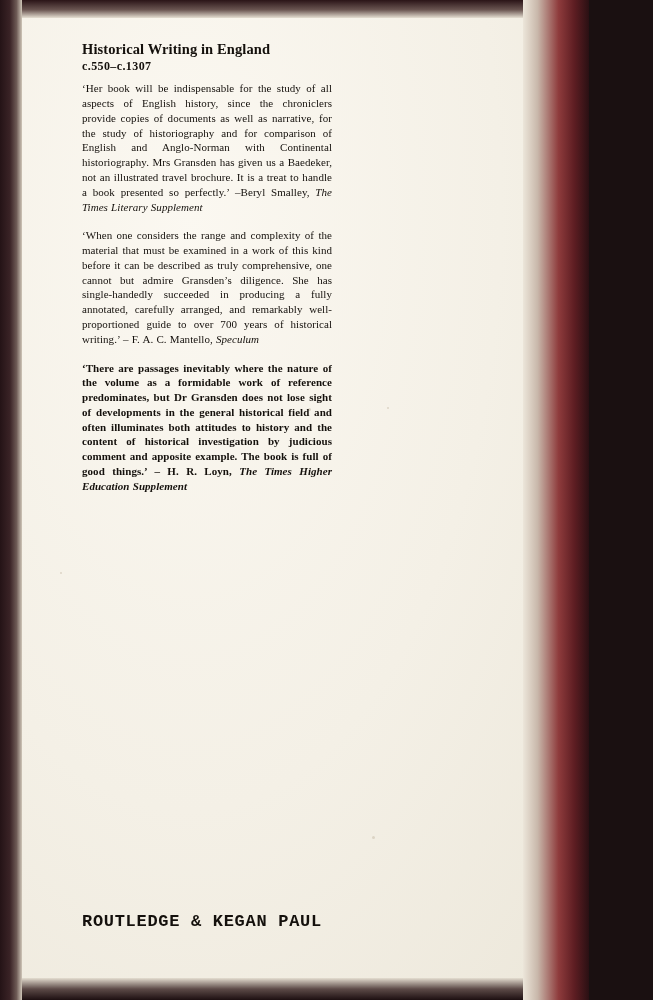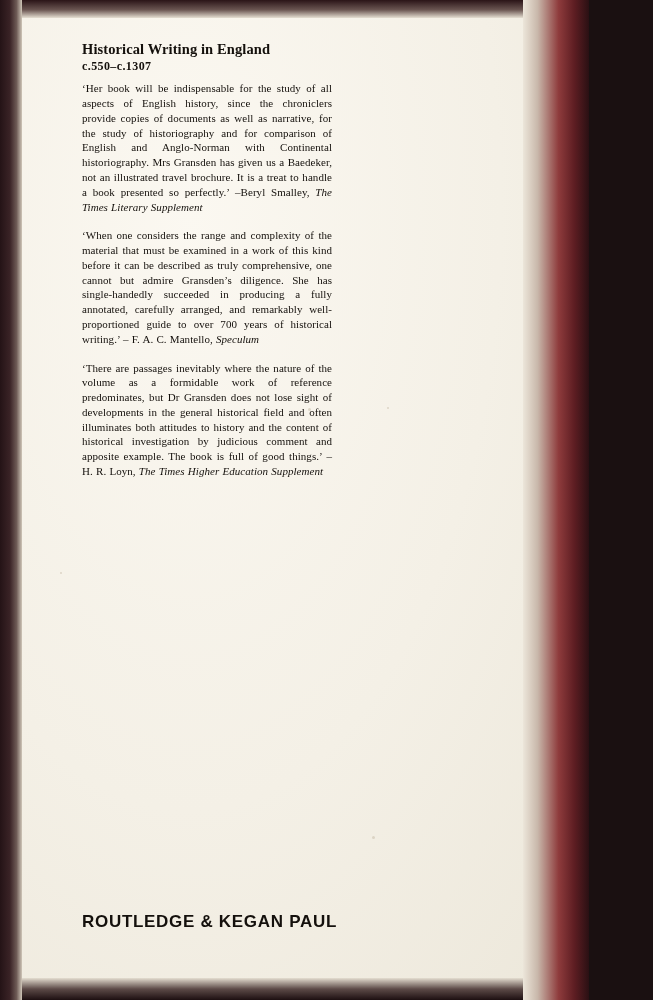--- a/index.html
+++ b/index.html
@@ -81,27 +81,27 @@
   .quote {
     font-size: 11px;
     line-height: 1.345;
     text-align: justify;
     margin: 0 0 14px 0;
     letter-spacing: 0.05px;
     word-spacing: 0.4px;
     -webkit-hyphens: none;
     hyphens: none;
   }
-  .quote:last-of-type { margin-bottom: 0; }
+  .quote:last-of-type { margin-bottom: 0; font-weight: bold; }
   .attrib-italic { font-style: italic; }
   .publisher {
     position: absolute;
     left: 82px;
     top: 912px;
-    font-family: Liberation Sans, sans-serif;
+    font-family: Liberation Mono, monospace;
     font-weight: bold;
     font-size: 17px;
     letter-spacing: 0.7px;
     color: #14100c;
   }
 </style>
 </head>
 <body>
 
 <div class="page">

